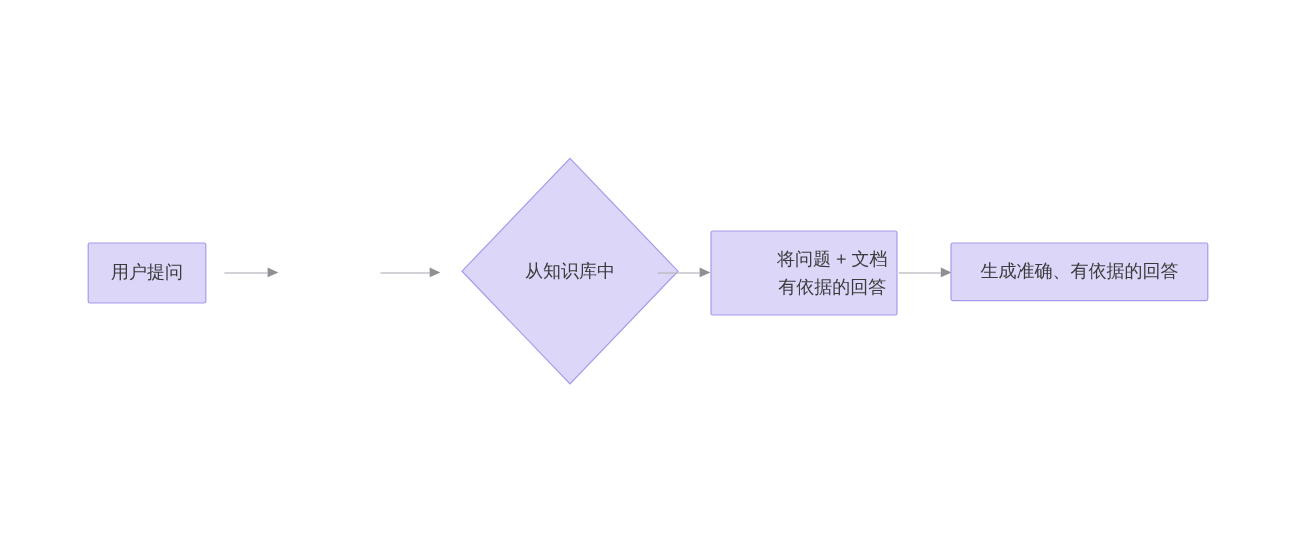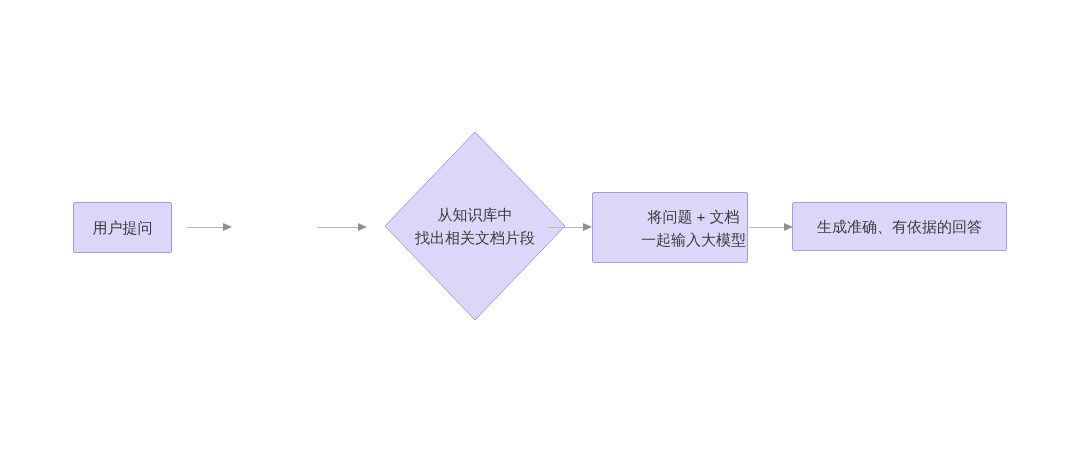--- a/index.html
+++ b/index.html
@@ -83,29 +83,28 @@
 
 
   <div class="arrow" id="arrow-2"></div>
 
   <div class="diamond-wrap">
     <svg width="182" height="190" viewBox="0 0 182 190">
       <polygon points="91,1 181,95 91,189 1,95" fill="#dcd6f8" stroke="#a39bea" stroke-width="1"></polygon>
     </svg>
     <div class="diamond-label">
       <span>从知识库中</span>
-      <span>找出相关文档片段</span>
     </div>
   </div>
 
   <div class="arrow" id="arrow-3"></div>
 
   <div class="node node-rect" id="node-model-input">
     <span>将问题 + 文档</span>
-    <span>一起输入大模型</span>
+    <span>有依据的回答</span>
   </div>
 
   <div class="arrow" id="arrow-4"></div>
 
   <div class="node node-rect" id="node-answer-output">
     <span>生成准确、有依据的回答</span>
   </div>
 
 </div>
 

